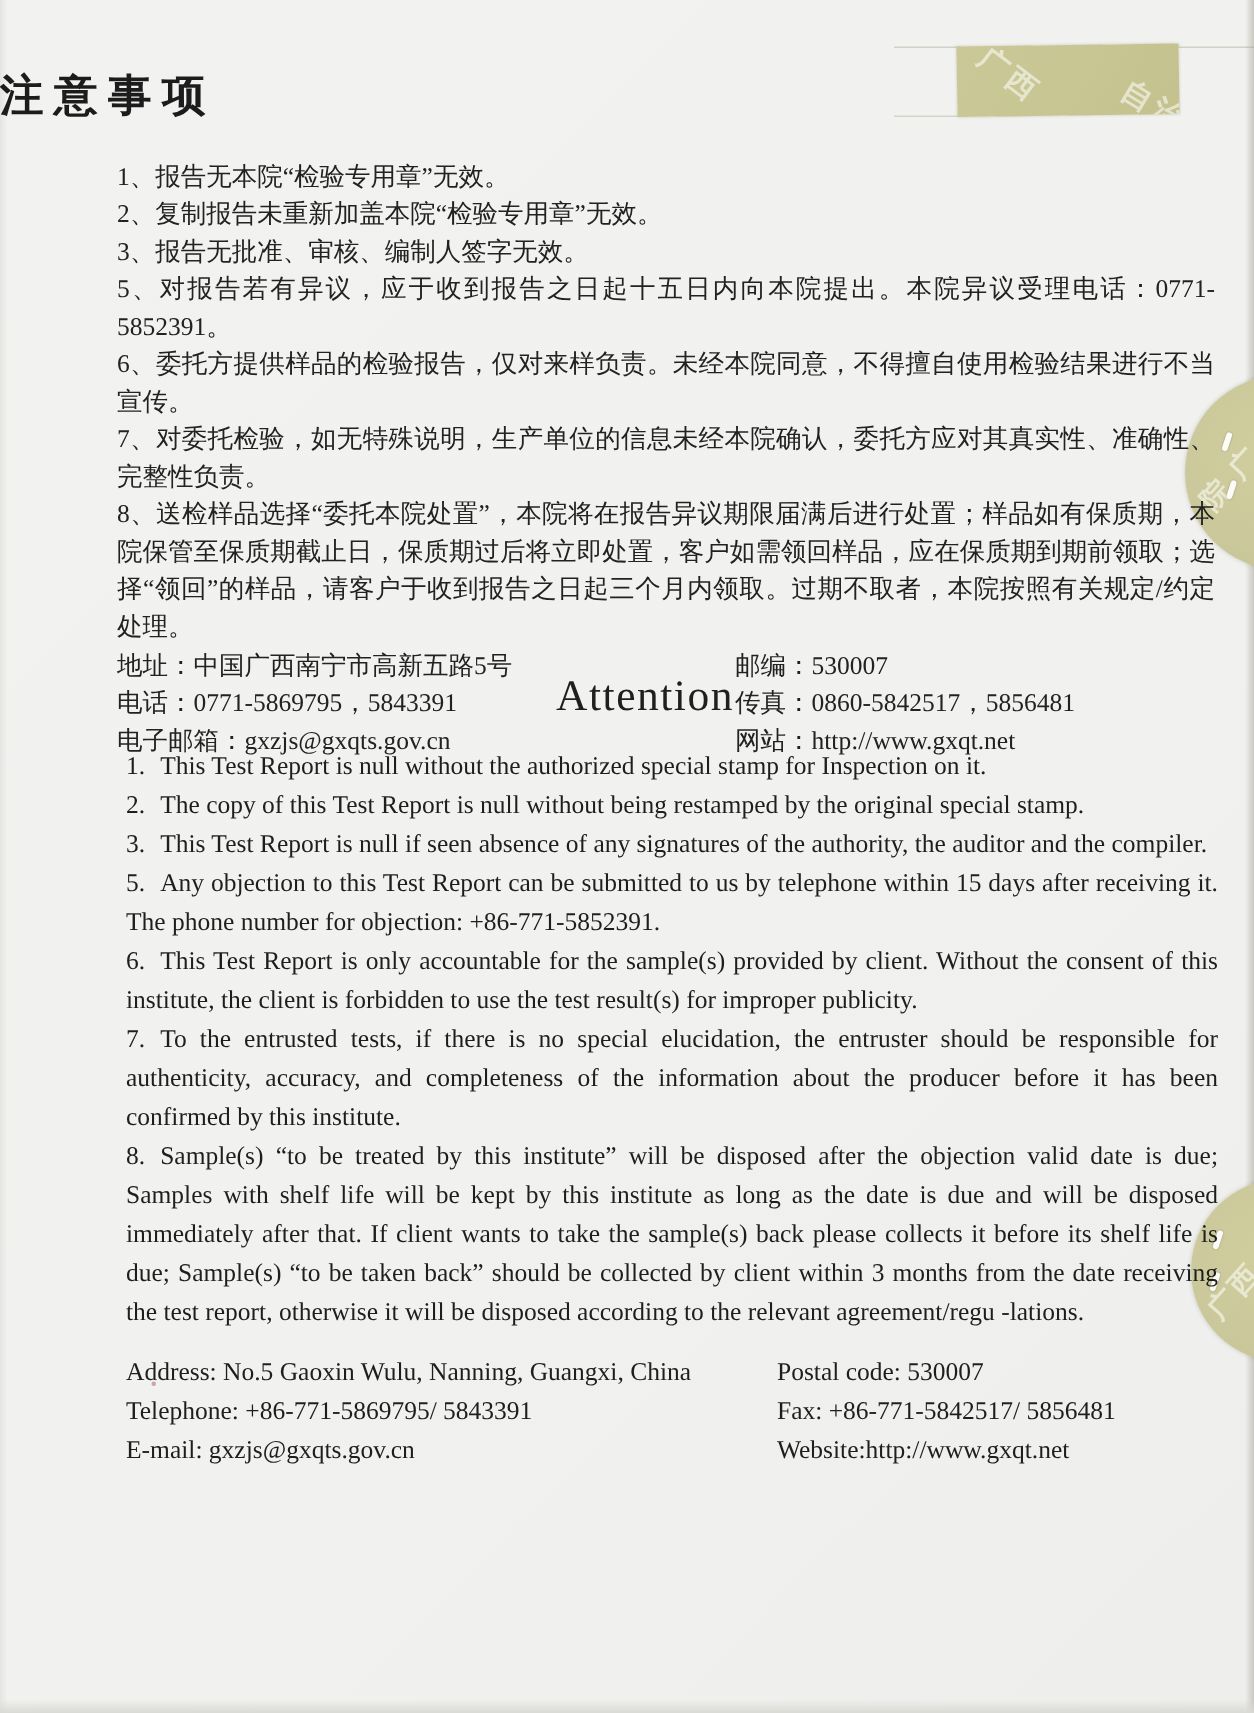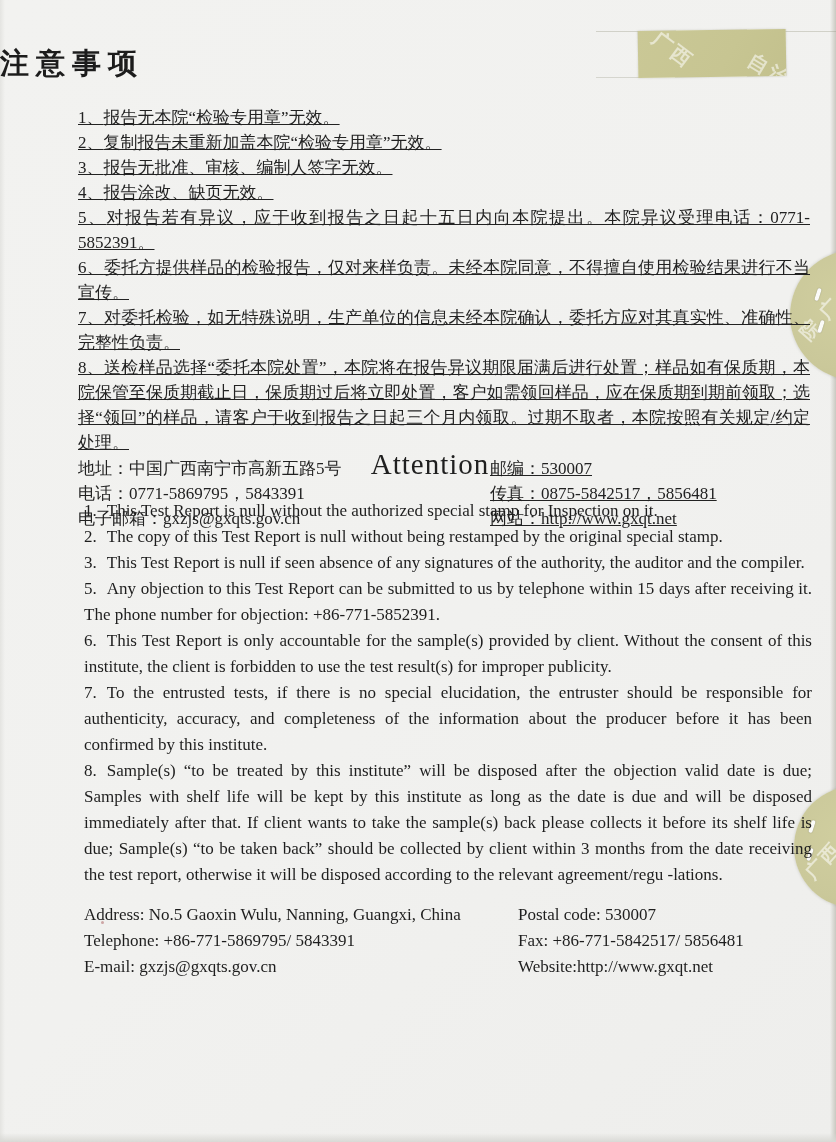--- a/index.html
+++ b/index.html
@@ -25,21 +25,20 @@
     text-align:center;
     font-size:29px;letter-spacing:1px;
     color:#1f1f1f;
   }
   
   .zh-block{
     position:absolute;left:78px;top:105px;width:732px;
     font-size:17px;line-height:25px;
     text-align:justify;
     color:#222;
-    text-decoration:underline;
   }
   .zh-block .item{margin:0;}
   .zh-contact{margin-top:1px;}
   .contact-row{white-space:nowrap;}
   .zh-contact .left{display:inline-block;width:412px;}
   
   .en-block{
     position:absolute;left:84px;top:498px;width:728px;
     font-size:17px;line-height:26px;
     text-align:justify;
@@ -124,32 +123,31 @@
   </div>
 
   <div class="speck" style="left:101px;top:921px;"></div>
 
   <div class="title-zh">注意事项</div>
 
   <div class="zh-block">
     <div class="item"><span>1、</span><span>报告无本院“检验专用章”无效。</span></div>
     <div class="item"><span>2、</span><span>复制报告未重新加盖本院“检验专用章”无效。</span></div>
     <div class="item"><span>3、</span><span>报告无批准、审核、编制人签字无效。</span></div>
-    <div class="item"><span>4、</span><span>报告涂改、缺页无效。</span></div>
     <div class="item"><span>5、</span><span>对报告若有异议，应于收到报告之日起十五日内向本院提出。本院异议受理电话：0771-5852391。</span></div>
     <div class="item"><span>6、</span><span>委托方提供样品的检验报告，仅对来样负责。未经本院同意，不得擅自使用检验结果进行不当宣传。</span></div>
     <div class="item"><span>7、</span><span>对委托检验，如无特殊说明，生产单位的信息未经本院确认，委托方应对其真实性、准确性、完整性负责。</span></div>
     <div class="item"><span>8、</span><span>送检样品选择“委托本院处置”，本院将在报告异议期限届满后进行处置；样品如有保质期，本院保管至保质期截止日，保质期过后将立即处置，客户如需领回样品，应在保质期到期前领取；选择“领回”的样品，请客户于收到报告之日起三个月内领取。过期不取者，本院按照有关规定/约定处理。</span></div>
 
     <div class="zh-contact">
       <div class="contact-row">
         <span class="left">地址：中国广西南宁市高新五路5号</span><span>邮编：530007</span>
       </div>
       <div class="contact-row">
-        <span class="left">电话：0771-5869795，5843391</span><span>传真：0875-5842517，5856481</span>
+        <span class="left">电话：0771-5869795，5843391</span><span>传真：0860-5842517，5856481</span>
       </div>
       <div class="contact-row">
         <span class="left">电子邮箱：gxzjs@gxqts.gov.cn</span><span>网站：http://www.gxqt.net</span>
       </div>
     </div>
   </div>
 
   <div class="title-en">Attention</div>
 
   <div class="en-block">

